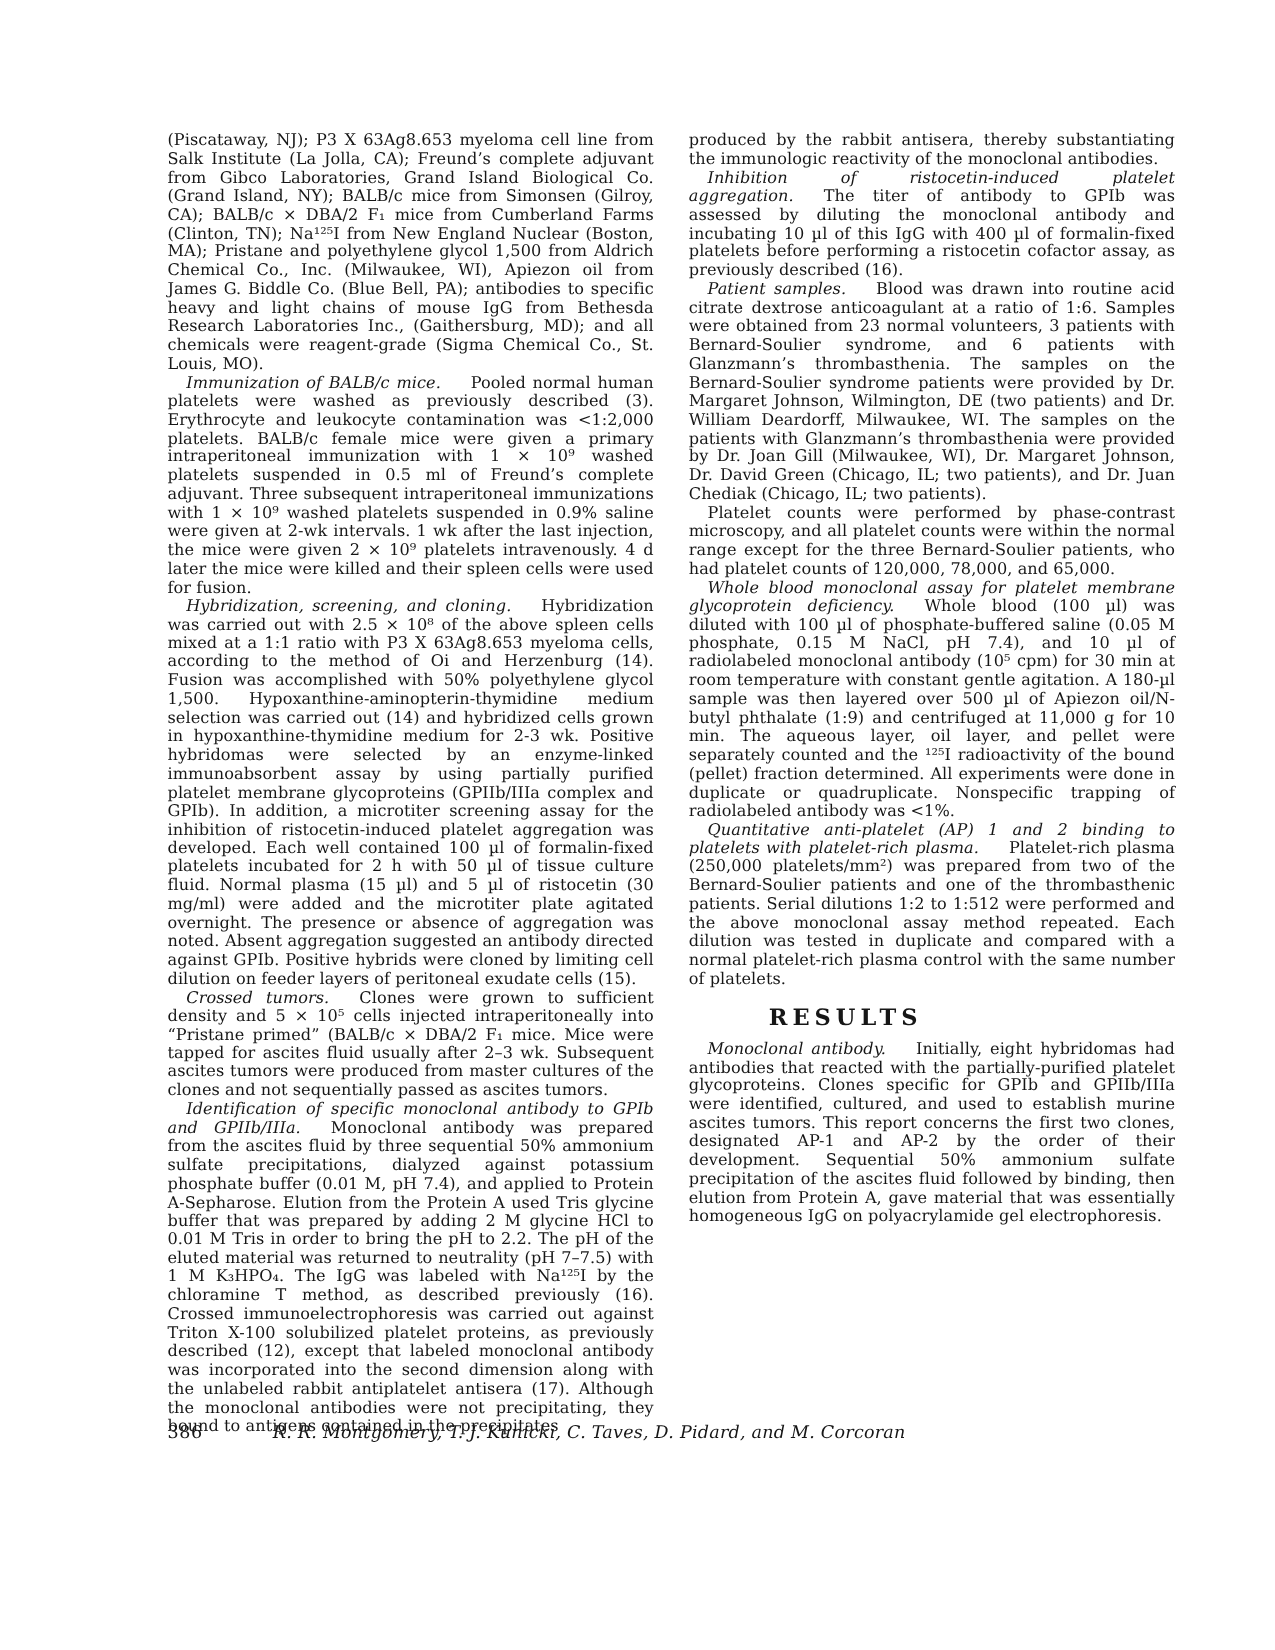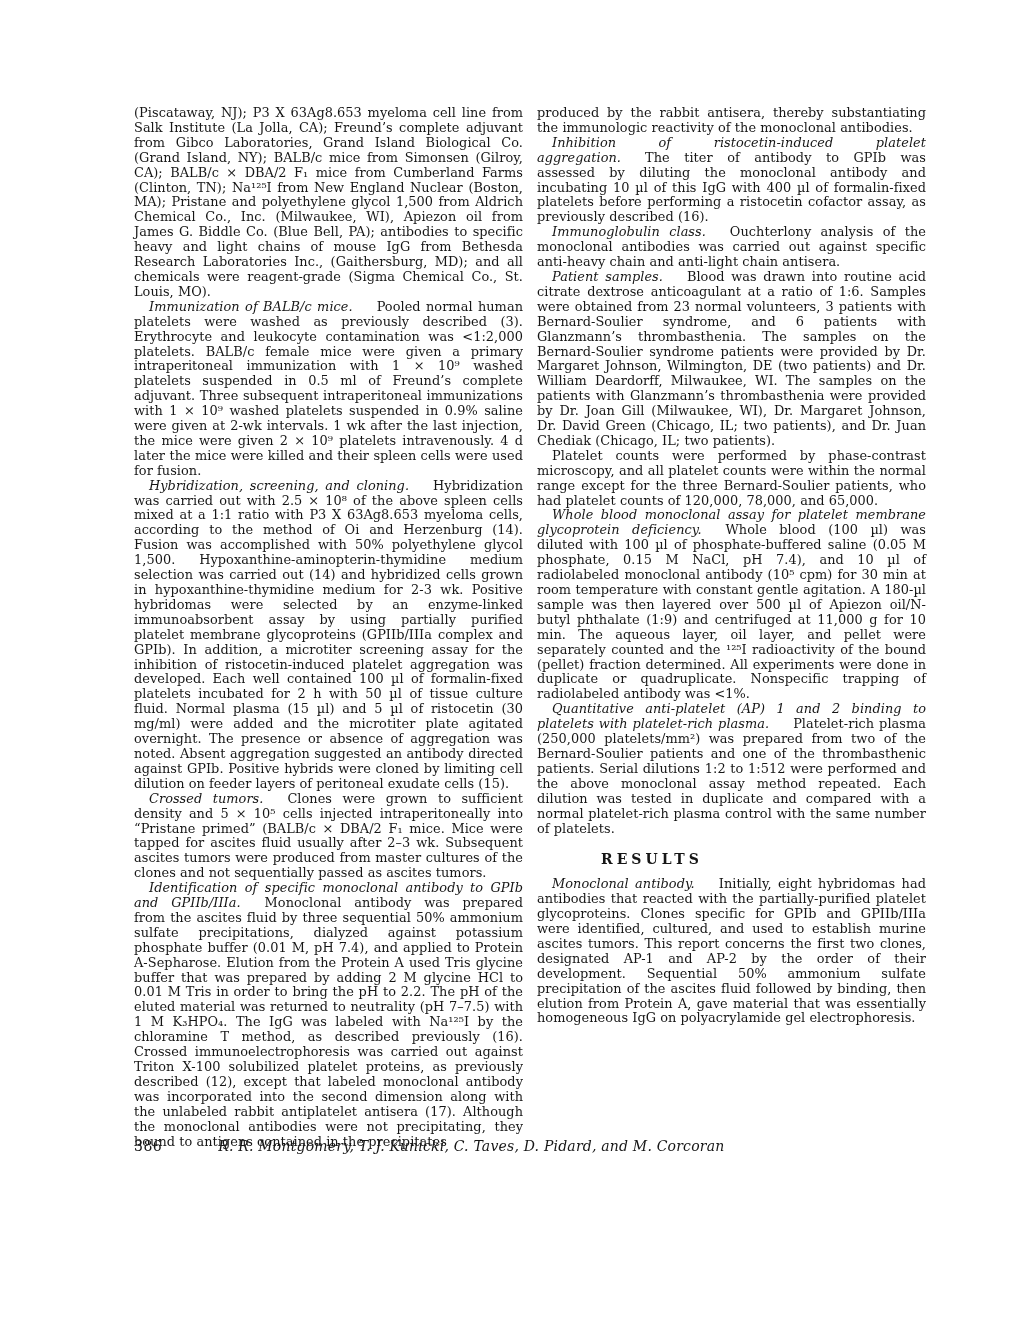--- a/index.html
+++ b/index.html
@@ -15,26 +15,26 @@
   .col {
     position: absolute;
     top: 106px;
     width: 389px;
     text-align: justify;
     font-size: 12.9px;
     line-height: 14.9px;
     letter-spacing: 0.05px;
   }
   .col-left  { left: 134px; }
-  .col-right { left: 537px; }
+  .col-right { left: 551px; }
   .para { margin: 0; padding: 0; }
   .indent { text-indent: 15px; }
   .lead { font-style: italic; margin-right: 24px; }
   .results {
-    font-size: 14px;
+    font-size: 18px;
     font-weight: 700;
     letter-spacing: 4px;
     margin: 16px 0 10px 64px;
     text-align: left;
     text-indent: 0;
   }
   .footer {
     position: absolute;
     left: 134px;
     top: 1138px;
@@ -55,21 +55,20 @@
     <p class="para"><span>(Piscataway, NJ); P3 X 63Ag8.653 myeloma cell line from Salk Institute (La Jolla, CA); Freund’s complete adjuvant from Gibco Laboratories, Grand Island Biological Co. (Grand Island, NY); BALB/c mice from Simonsen (Gilroy, CA); BALB/c × DBA/2 F₁ mice from Cumberland Farms (Clinton, TN); Na¹²⁵I from New England Nuclear (Boston, MA); Pristane and polyethylene glycol 1,500 from Aldrich Chemical Co., Inc. (Milwaukee, WI), Apiezon oil from James G. Biddle Co. (Blue Bell, PA); antibodies to specific heavy and light chains of mouse IgG from Bethesda Research Laboratories Inc., (Gaithersburg, MD); and all chemicals were reagent-grade (Sigma Chemical Co., St. Louis, MO).</span></p>
     <p class="para indent"><i class="lead">Immunization of BALB/c mice.</i><span>Pooled normal human platelets were washed as previously described (3). Erythrocyte and leukocyte contamination was &lt;1:2,000 platelets. BALB/c female mice were given a primary intraperitoneal immunization with 1 × 10⁹ washed platelets suspended in 0.5 ml of Freund’s complete adjuvant. Three subsequent intraperitoneal immunizations with 1 × 10⁹ washed platelets suspended in 0.9% saline were given at 2-wk intervals. 1 wk after the last injection, the mice were given 2 × 10⁹ platelets intravenously. 4 d later the mice were killed and their spleen cells were used for fusion.</span></p>
     <p class="para indent"><i class="lead">Hybridization, screening, and cloning.</i><span>Hybridization was carried out with 2.5 × 10⁸ of the above spleen cells mixed at a 1:1 ratio with P3 X 63Ag8.653 myeloma cells, according to the method of Oi and Herzenburg (14). Fusion was accomplished with 50% polyethylene glycol 1,500. Hypoxanthine-aminopterin-thymidine medium selection was carried out (14) and hybridized cells grown in hypoxanthine-thymidine medium for 2-3 wk. Positive hybridomas were selected by an enzyme-linked immunoabsorbent assay by using partially purified platelet membrane glycoproteins (GPIIb/IIIa complex and GPIb). In addition, a microtiter screening assay for the inhibition of ristocetin-induced platelet aggregation was developed. Each well contained 100 µl of formalin-fixed platelets incubated for 2 h with 50 µl of tissue culture fluid. Normal plasma (15 µl) and 5 µl of ristocetin (30 mg/ml) were added and the microtiter plate agitated overnight. The presence or absence of aggregation was noted. Absent aggregation suggested an antibody directed against GPIb. Positive hybrids were cloned by limiting cell dilution on feeder layers of peritoneal exudate cells (15).</span></p>
     <p class="para indent"><i class="lead">Crossed tumors.</i><span>Clones were grown to sufficient density and 5 × 10⁵ cells injected intraperitoneally into “Pristane primed” (BALB/c × DBA/2 F₁ mice. Mice were tapped for ascites fluid usually after 2–3 wk. Subsequent ascites tumors were produced from master cultures of the clones and not sequentially passed as ascites tumors.</span></p>
     <p class="para indent"><i class="lead">Identification of specific monoclonal antibody to GPIb and GPIIb/IIIa.</i><span>Monoclonal antibody was prepared from the ascites fluid by three sequential 50% ammonium sulfate precipitations, dialyzed against potassium phosphate buffer (0.01 M, pH 7.4), and applied to Protein A-Sepharose. Elution from the Protein A used Tris glycine buffer that was prepared by adding 2 M glycine HCl to 0.01 M Tris in order to bring the pH to 2.2. The pH of the eluted material was returned to neutrality (pH 7–7.5) with 1 M K₃HPO₄. The IgG was labeled with Na¹²⁵I by the chloramine T method, as described previously (16). Crossed immunoelectrophoresis was carried out against Triton X-100 solubilized platelet proteins, as previously described (12), except that labeled monoclonal antibody was incorporated into the second dimension along with the unlabeled rabbit antiplatelet antisera (17). Although the monoclonal antibodies were not precipitating, they bound to antigens contained in the precipitates</span></p>
   </div>
 
   <div class="col col-right">
     <p class="para"><span>produced by the rabbit antisera, thereby substantiating the immunologic reactivity of the monoclonal antibodies.</span></p>
     <p class="para indent"><i class="lead">Inhibition of ristocetin-induced platelet aggregation.</i><span>The titer of antibody to GPIb was assessed by diluting the monoclonal antibody and incubating 10 µl of this IgG with 400 µl of formalin-fixed platelets before performing a ristocetin cofactor assay, as previously described (16).</span></p>
-    <p class="para indent"><i class="lead">Immunoglobulin class.</i><span>Ouchterlony analysis of the monoclonal antibodies was carried out against specific anti-heavy chain and anti-light chain antisera.</span></p>
     <p class="para indent"><i class="lead">Patient samples.</i><span>Blood was drawn into routine acid citrate dextrose anticoagulant at a ratio of 1:6. Samples were obtained from 23 normal volunteers, 3 patients with Bernard-Soulier syndrome, and 6 patients with Glanzmann’s thrombasthenia. The samples on the Bernard-Soulier syndrome patients were provided by Dr. Margaret Johnson, Wilmington, DE (two patients) and Dr. William Deardorff, Milwaukee, WI. The samples on the patients with Glanzmann’s thrombasthenia were provided by Dr. Joan Gill (Milwaukee, WI), Dr. Margaret Johnson, Dr. David Green (Chicago, IL; two patients), and Dr. Juan Chediak (Chicago, IL; two patients).</span></p>
     <p class="para indent"><span>Platelet counts were performed by phase-contrast microscopy, and all platelet counts were within the normal range except for the three Bernard-Soulier patients, who had platelet counts of 120,000, 78,000, and 65,000.</span></p>
     <p class="para indent"><i class="lead">Whole blood monoclonal assay for platelet membrane glycoprotein deficiency.</i><span>Whole blood (100 µl) was diluted with 100 µl of phosphate-buffered saline (0.05 M phosphate, 0.15 M NaCl, pH 7.4), and 10 µl of radiolabeled monoclonal antibody (10⁵ cpm) for 30 min at room temperature with constant gentle agitation. A 180-µl sample was then layered over 500 µl of Apiezon oil/N-butyl phthalate (1:9) and centrifuged at 11,000 g for 10 min. The aqueous layer, oil layer, and pellet were separately counted and the ¹²⁵I radioactivity of the bound (pellet) fraction determined. All experiments were done in duplicate or quadruplicate. Nonspecific trapping of radiolabeled antibody was &lt;1%.</span></p>
     <p class="para indent"><i class="lead">Quantitative anti-platelet (AP) 1 and 2 binding to platelets with platelet-rich plasma.</i><span>Platelet-rich plasma (250,000 platelets/mm²) was prepared from two of the Bernard-Soulier patients and one of the thrombasthenic patients. Serial dilutions 1:2 to 1:512 were performed and the above monoclonal assay method repeated. Each dilution was tested in duplicate and compared with a normal platelet-rich plasma control with the same number of platelets.</span></p>
 
     <h2 class="para results">RESULTS</h2>
 
     <p class="para indent"><i class="lead">Monoclonal antibody.</i><span>Initially, eight hybridomas had antibodies that reacted with the partially-purified platelet glycoproteins. Clones specific for GPIb and GPIIb/IIIa were identified, cultured, and used to establish murine ascites tumors. This report concerns the first two clones, designated AP-1 and AP-2 by the order of their development. Sequential 50% ammonium sulfate precipitation of the ascites fluid followed by binding, then elution from Protein A, gave material that was essentially homogeneous IgG on polyacrylamide gel electrophoresis.</span></p>
   </div>
 

